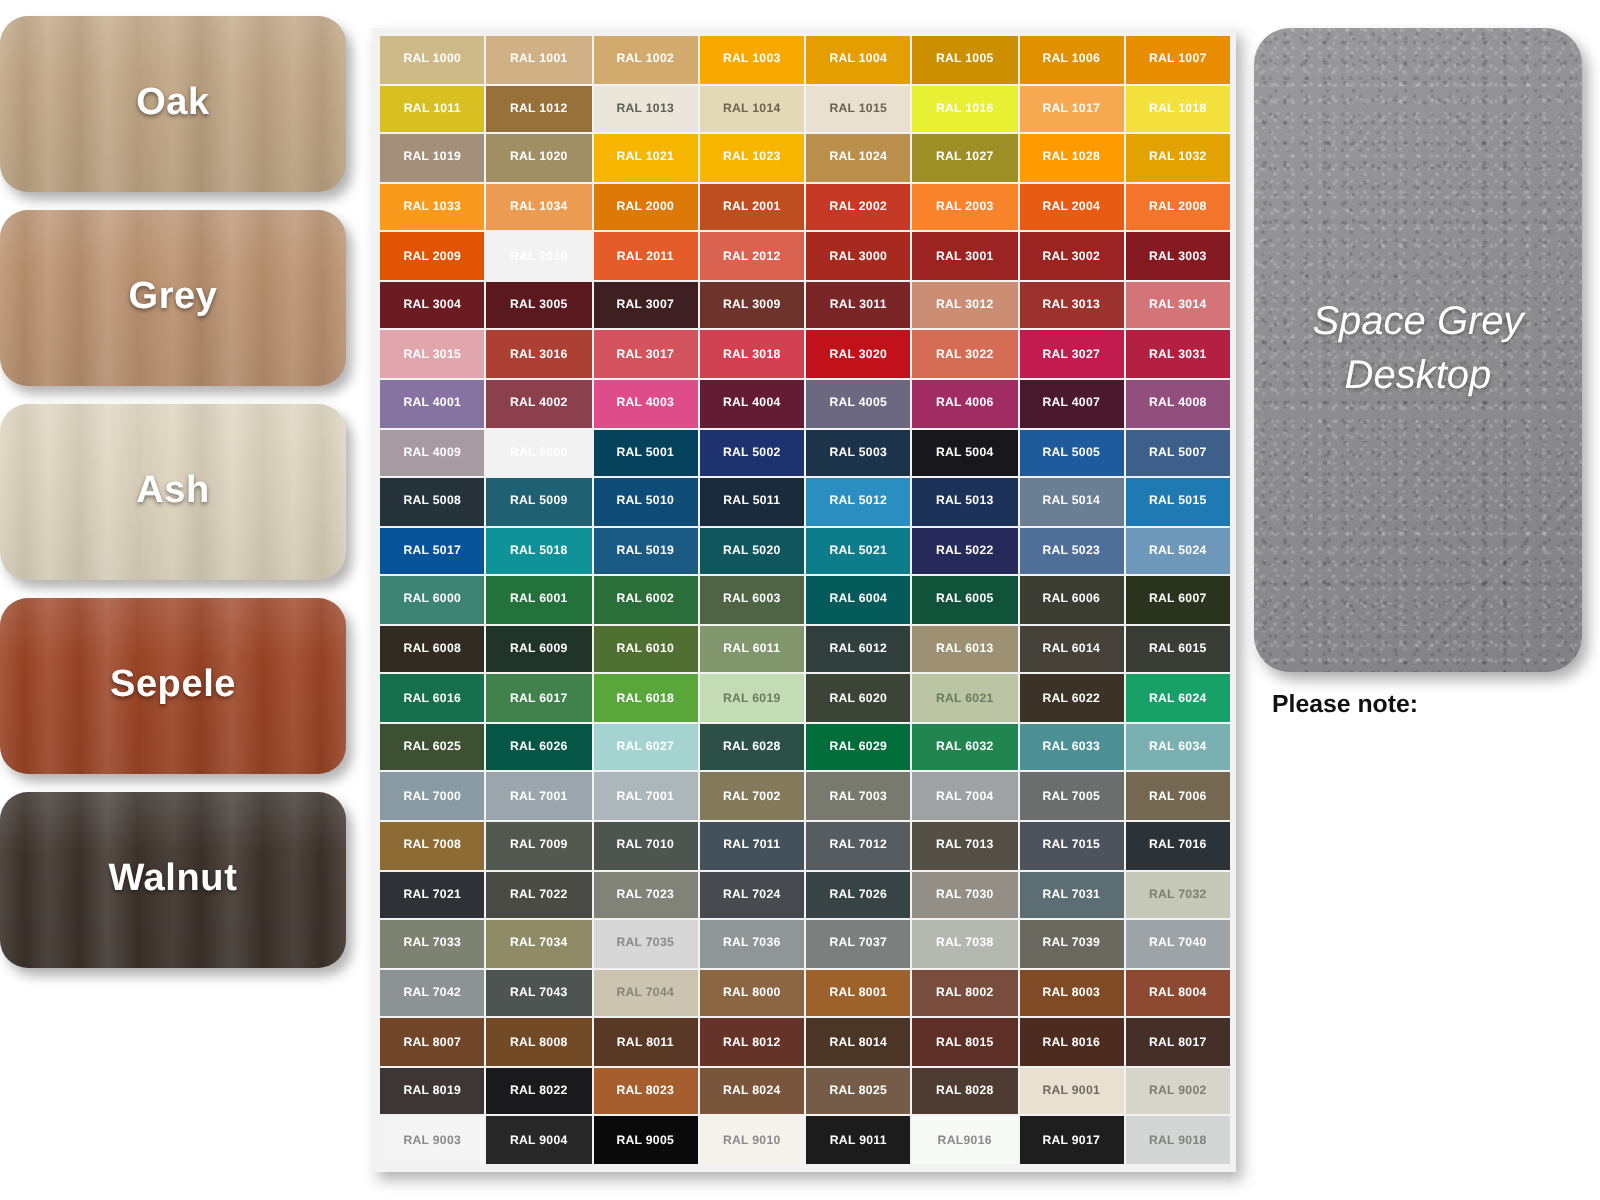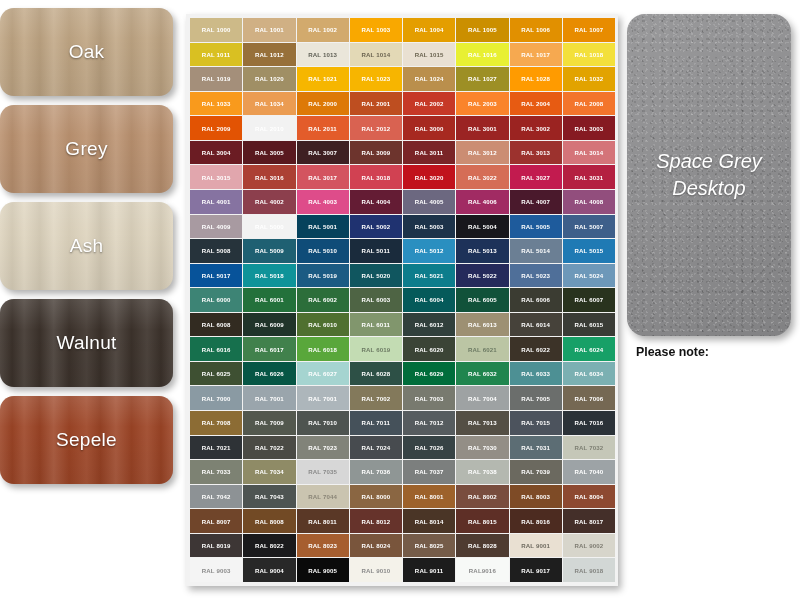--- a/index.html
+++ b/index.html
@@ -69,21 +69,21 @@
         rgba(255,255,255,0.12) 0%,
         rgba(255,255,255,0.00) 35%,
         rgba(0,0,0,0.05) 100%);
     pointer-events: none;
   }
   .veneer-label {
     position: relative;
     z-index: 2;
     color: #ffffff;
     font-size: 19px;
-    font-weight: 400;
+    font-weight: 700;
     letter-spacing: 0.3px;
     text-shadow: 0 1px 2px rgba(0,0,0,0.45);
   }
 
   
   #ral-panel {
     position: absolute;
     left: 186px;
     top: 14px;
     width: 432px;
@@ -175,25 +175,25 @@
   <div id="veneer-column">
       <div class="veneer-swatch" style="background-color: rgb(192, 166, 132);">
         <span class="veneer-label">Oak</span>
       </div>
       <div class="veneer-swatch" style="background-color: rgb(187, 146, 112);">
         <span class="veneer-label">Grey</span>
       </div>
       <div class="veneer-swatch" style="background-color: rgb(222, 212, 190);">
         <span class="veneer-label">Ash</span>
       </div>
+      <div class="veneer-swatch" style="background-color: rgb(157, 69, 38);">
+        <span class="veneer-label">Sepele</span>
+      </div>
       <div class="veneer-swatch" style="background-color: rgb(61, 51, 44);">
         <span class="veneer-label">Walnut</span>
-      </div>
-      <div class="veneer-swatch" style="background-color: rgb(157, 69, 38);">
-        <span class="veneer-label">Sepele</span>
       </div>
     </div>
 
   <div id="ral-panel">
     <div id="ral-grid">
         <div class="ral-cell" style="background-color: rgb(205, 186, 136);">
           <span class="ral-code" style="color: rgb(255, 255, 255);">RAL 1000</span>
         </div>
         <div class="ral-cell" style="background-color: rgb(208, 176, 132);">
           <span class="ral-code" style="color: rgb(255, 255, 255);">RAL 1001</span>

